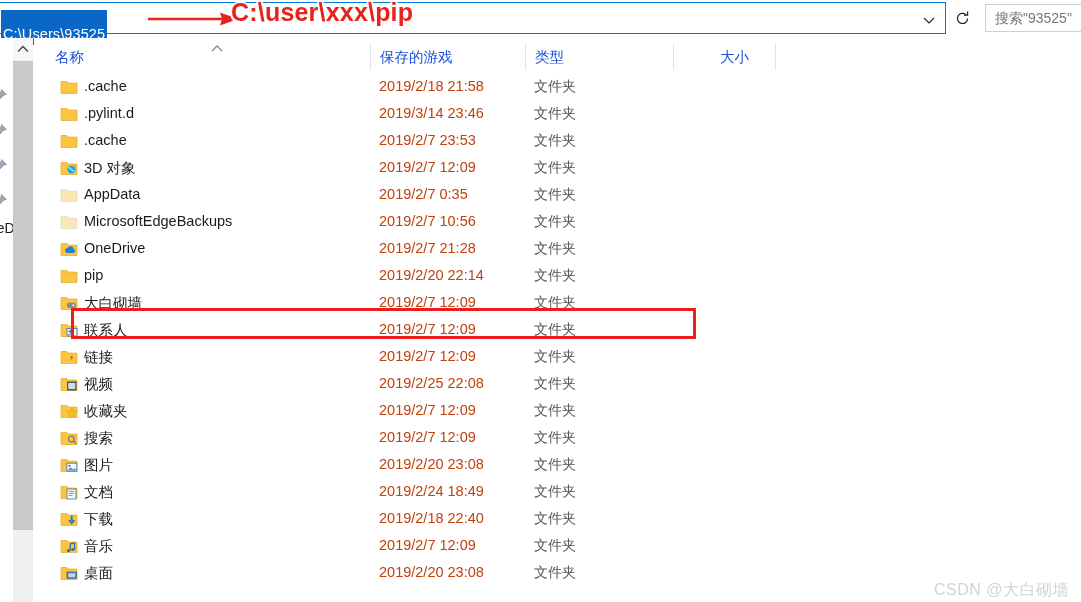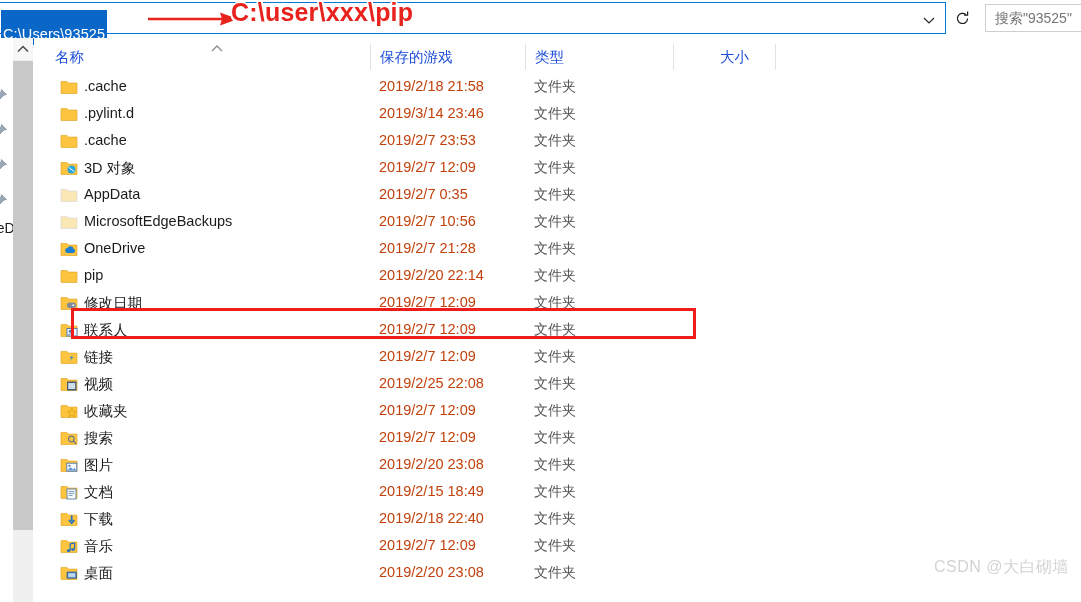--- a/index.html
+++ b/index.html
@@ -219,21 +219,21 @@
     left: 37px; top: 270px;
     width: 625px; height: 31px;
     border: 3px solid #ef1c1c;
     box-sizing: border-box;
     pointer-events: none;
   }
 
   
   #watermark {
     position: absolute;
-    right: 12px; bottom: 24px;
+    right: 12px; bottom: 1px;
     font-size: 16px;
     color: #d3d3d3;
     white-space: nowrap;
     letter-spacing: 0.5px;
   }
 </style>
 </head>
 <body>
 
 <div id="addressbar-row">
@@ -391,21 +391,21 @@
         <span class="file-name">pip</span>
         <span class="file-date">2019/2/20 22:14</span>
         <span class="file-type">文件夹</span>
       </div>
       <div class="file-row">
         <span class="file-icon"><svg width="18" height="17" viewBox="0 0 18 17">
             <path d="M1 2.5 h6 l1.4 1.6 H17 v10.4 H1 Z" fill="#fdc43f" stroke="#e0a92b" stroke-width="0.7"></path>
             <rect x="7" y="7.5" width="9" height="5.5" rx="2.5" fill="#7f8b99"></rect>
             <circle cx="13.4" cy="10.2" r="1" fill="#ffffff"></circle>
           </svg></span>
-        <span class="file-name">修改日期</span>
+        <span class="file-name">大白砌墙</span>
         <span class="file-date">2019/2/7 12:09</span>
         <span class="file-type">文件夹</span>
       </div>
       <div class="file-row">
         <span class="file-icon"><svg width="18" height="17" viewBox="0 0 18 17">
             <path d="M1 2.5 h6 l1.4 1.6 H17 v10.4 H1 Z" fill="#fdc43f" stroke="#e0a92b" stroke-width="0.7"></path>
             <rect x="7" y="6.5" width="10" height="7.5" fill="#f4f7fb" stroke="#4a79b5" stroke-width="0.9"></rect>
             <circle cx="10.3" cy="9.3" r="1.5" fill="#4a79b5"></circle>
             <path d="M8 13 q2.3 -2.3 4.6 0" stroke="#4a79b5" stroke-width="0.9" fill="none"></path>
           </svg></span>
@@ -464,21 +464,21 @@
       </div>
       <div class="file-row">
         <span class="file-icon"><svg width="18" height="17" viewBox="0 0 18 17">
             <path d="M1 2.5 h6 l1.4 1.6 H17 v10.4 H1 Z" fill="#fdc43f" stroke="#e0a92b" stroke-width="0.7"></path>
             <rect x="7" y="5" width="9" height="10" fill="#f7fbff" stroke="#5a7fa8" stroke-width="0.9"></rect>
             <line x1="8.6" y1="7.4" x2="14.4" y2="7.4" stroke="#5a7fa8" stroke-width="0.8"></line>
             <line x1="8.6" y1="9.4" x2="14.4" y2="9.4" stroke="#5a7fa8" stroke-width="0.8"></line>
             <line x1="8.6" y1="11.4" x2="12.6" y2="11.4" stroke="#5a7fa8" stroke-width="0.8"></line>
           </svg></span>
         <span class="file-name">文档</span>
-        <span class="file-date">2019/2/15 18:49</span>
+        <span class="file-date">2019/2/24 18:49</span>
         <span class="file-type">文件夹</span>
       </div>
       <div class="file-row">
         <span class="file-icon"><svg width="18" height="17" viewBox="0 0 18 17">
             <path d="M1 2.5 h6 l1.4 1.6 H17 v10.4 H1 Z" fill="#fdc43f" stroke="#e0a92b" stroke-width="0.7"></path>
             <path d="M11.7 4.6 L11.7 10 M9 9 L11.7 12.2 L14.4 9" stroke="#1f6fc4" stroke-width="1.7" fill="none"></path>
           </svg></span>
         <span class="file-name">下载</span>
         <span class="file-date">2019/2/18 22:40</span>
         <span class="file-type">文件夹</span>

